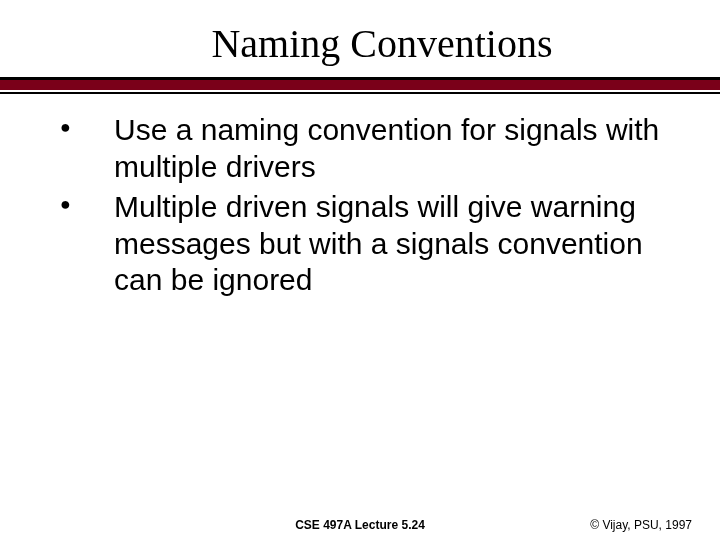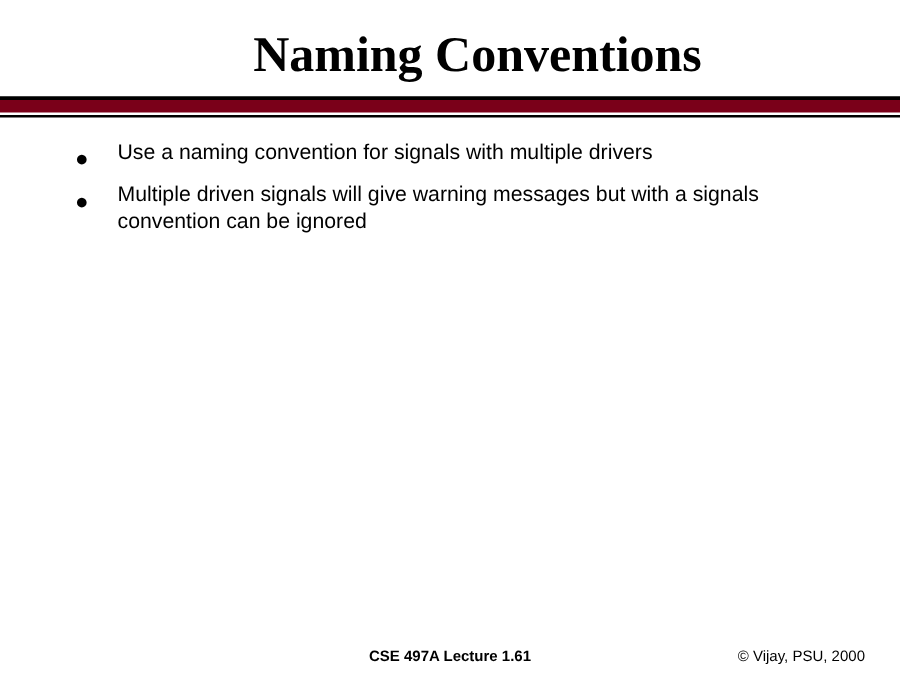--- a/index.html
+++ b/index.html
@@ -1,21 +1,21 @@
 <!DOCTYPE html>
 <html><head>
 <meta charset="utf-8">
 <style>
   * { margin: 0; padding: 0; box-sizing: border-box; }
   html, body { width: 720px; height: 540px; background: #fff; font-family: Arial, Helvetica, sans-serif; }
   .slide { width: 720px; height: 540px; position: relative; }
   .title {
     text-align: center;
     font-family: "Times New Roman", Times, serif;
-    font-weight: bold;
+    font-weight: normal;
     font-size: 40px;
     color: #000;
     padding-top: 20px;
     padding-bottom: 10px;
     padding-left: 44px;
   }
   .divider {
     width: 100%;
   }
   .divider .bar1 { height: 3px; background: #000; }
@@ -30,23 +30,24 @@
     margin-bottom: 4px;
   }
   .bullet {
     font-size: 18px;
     line-height: 30px;
     width: 34px;
     flex-shrink: 0;
     color: #000;
   }
   .bullet-text {
-    font-size: 17px;
+    font-size: 30px;
     line-height: 1.22;
     color: #000;
+    margin-left: 20px;
   }
   .footer {
     position: absolute;
     bottom: 22px;
     left: 0;
     width: 100%;
   }
   .footer-center {
     position: absolute;
     left: 50%;
@@ -82,17 +83,17 @@
       <div class="bullet">●</div>
       <div class="bullet-text">Use a naming convention for signals with multiple drivers</div>
     </div>
     <div class="bullet-item">
       <div class="bullet">●</div>
       <div class="bullet-text">Multiple driven signals will give warning messages but with a signals convention can be ignored</div>
     </div>
   </div>
 
   <div class="footer">
-    <div class="footer-center">CSE 497A Lecture 1.61</div>
-    <div class="footer-right">© Vijay, PSU, 2000</div>
+    <div class="footer-center">CSE 497A Lecture 5.24</div>
+    <div class="footer-right">© Vijay, PSU, 1997</div>
   </div>
 
 </div>
 
 </body></html>

